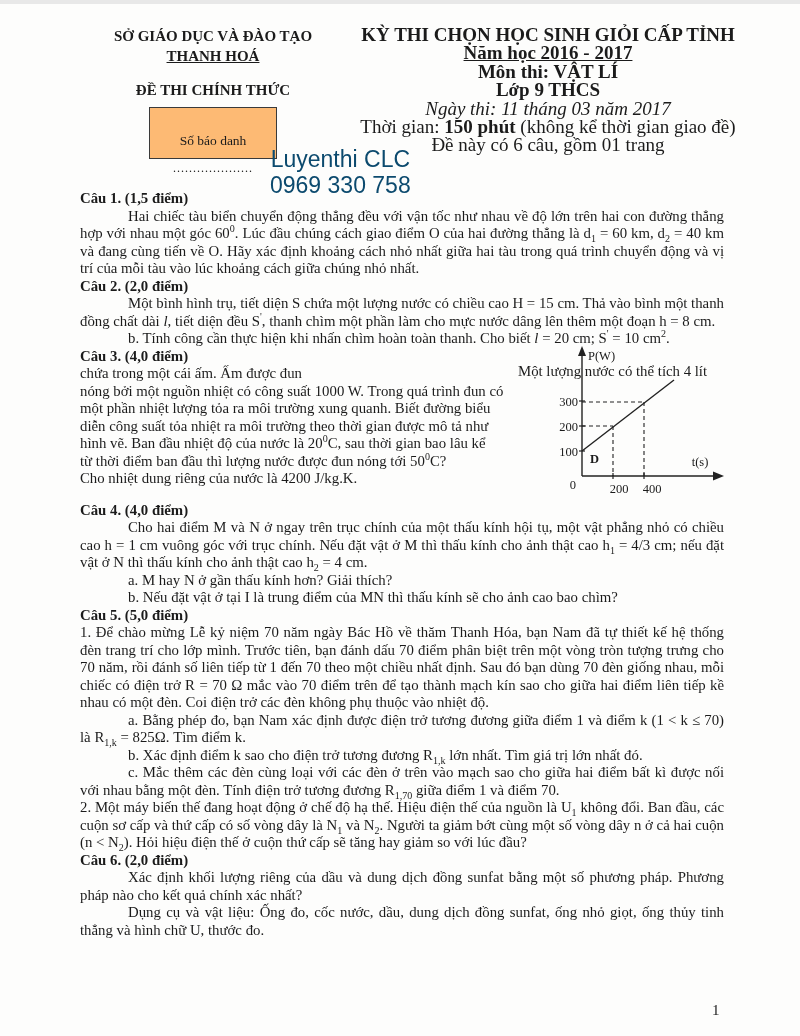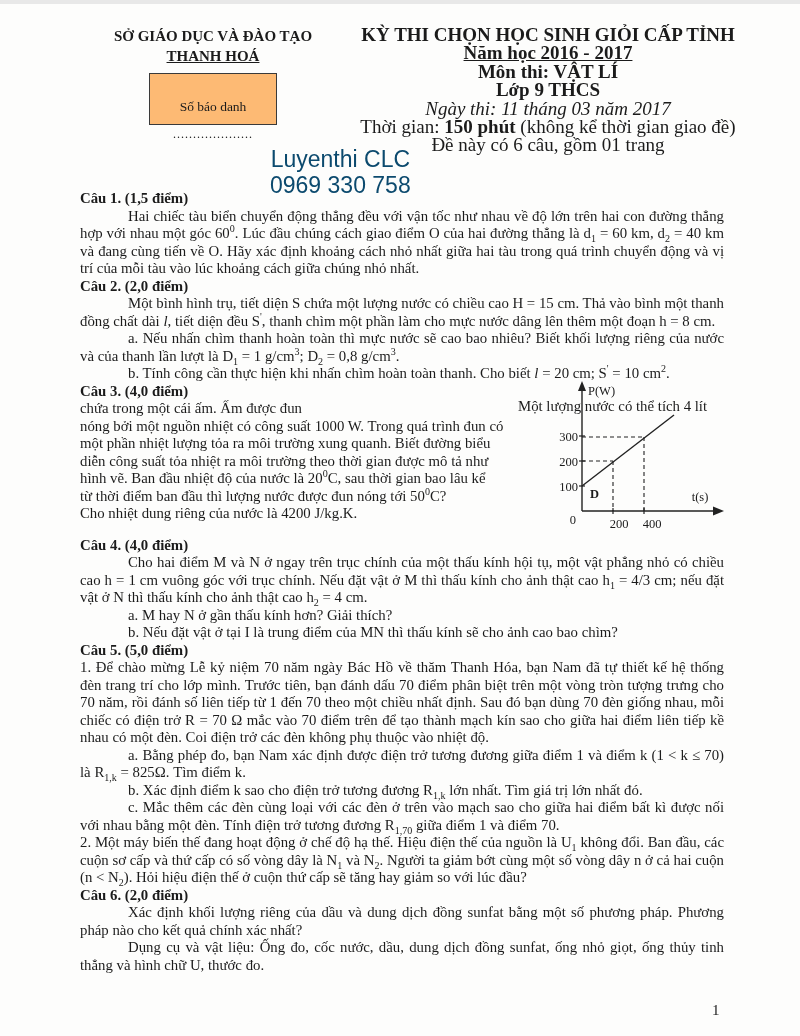--- a/index.html
+++ b/index.html
@@ -40,20 +40,21 @@
   .pagenum{position:absolute;left:712px;top:998px;font-size:15px;}
 </style>
 </head>
 <body>
 
 <div class="page">
 
   <div class="hdr-left">
     <div>SỞ GIÁO DỤC VÀ ĐÀO TẠO</div>
     <div class="underline">THANH HOÁ</div>
+    <div class="exam-status">ĐỀ THI CHÍNH THỨC</div>
     <div class="sbd-box">
       <div>Số báo danh</div>
       <div class="dots">....................</div>
     </div>
   </div>
 
   <div class="hdr-right">
     <div class="b">KỲ THI CHỌN HỌC SINH GIỎI CẤP TỈNH</div>
     <div class="b underline">Năm học 2016 - 2017</div>
     <div class="b">Môn thi: VẬT LÍ</div>
@@ -71,21 +72,20 @@
   <div class="body">
 
     <section>
       <div class="q-heading">Câu 1. (1,5 điểm)</div>
       <div class="para">Hai chiếc tàu biển chuyển động thẳng đều với vận tốc như nhau về độ lớn trên hai con đường thẳng hợp với nhau một góc 60<sup>0</sup>. Lúc đầu chúng cách giao điểm O của hai đường thẳng là d<sub>1</sub> = 60 km, d<sub>2</sub> = 40 km và đang cùng tiến về O. Hãy xác định khoảng cách nhỏ nhất giữa hai tàu trong quá trình chuyển động và vị trí của mỗi tàu vào lúc khoảng cách giữa chúng nhỏ nhất.</div>
     </section>
 
     <section>
       <div class="q-heading">Câu 2. (2,0 điểm)</div>
       <div class="para">Một bình hình trụ, tiết diện S chứa một lượng nước có chiều cao H = 15 cm. Thả vào bình một thanh đồng chất dài <i>l</i>, tiết diện đều S<sup>'</sup>, thanh chìm một phần làm cho mực nước dâng lên thêm một đoạn h = 8 cm.</div>
-      <div class="para">a. Nếu nhấn chìm thanh hoàn toàn thì mực nước sẽ cao bao nhiêu? Biết khối lượng riêng của nước và của thanh lần lượt là D<sub>1</sub> = 1 g/cm<sup>3</sup>; D<sub>2</sub> = 0,8 g/cm<sup>3</sup>.</div>
       <div class="para">b. Tính công cần thực hiện khi nhấn chìm hoàn toàn thanh. Cho biết <i>l</i> = 20 cm; S<sup>'</sup> = 10 cm<sup>2</sup>.</div>
     </section>
 
     <section class="q3">
       <div class="q-heading">Câu 3. (4,0 điểm)</div>
       <div class="q3-intro-right">Một lượng nước có thể tích 4 lít</div>
       <div class="q3-line">chứa trong một cái ấm. Ấm được đun</div>
       <div class="q3-line">nóng bởi một nguồn nhiệt có công suất 1000 W. Trong quá trình đun có</div>
       <div class="q3-line">một phần nhiệt lượng tỏa ra môi trường xung quanh. Biết đường biểu</div>
       <div class="q3-line">diễn công suất tỏa nhiệt ra môi trường theo thời gian được mô tả như</div>

